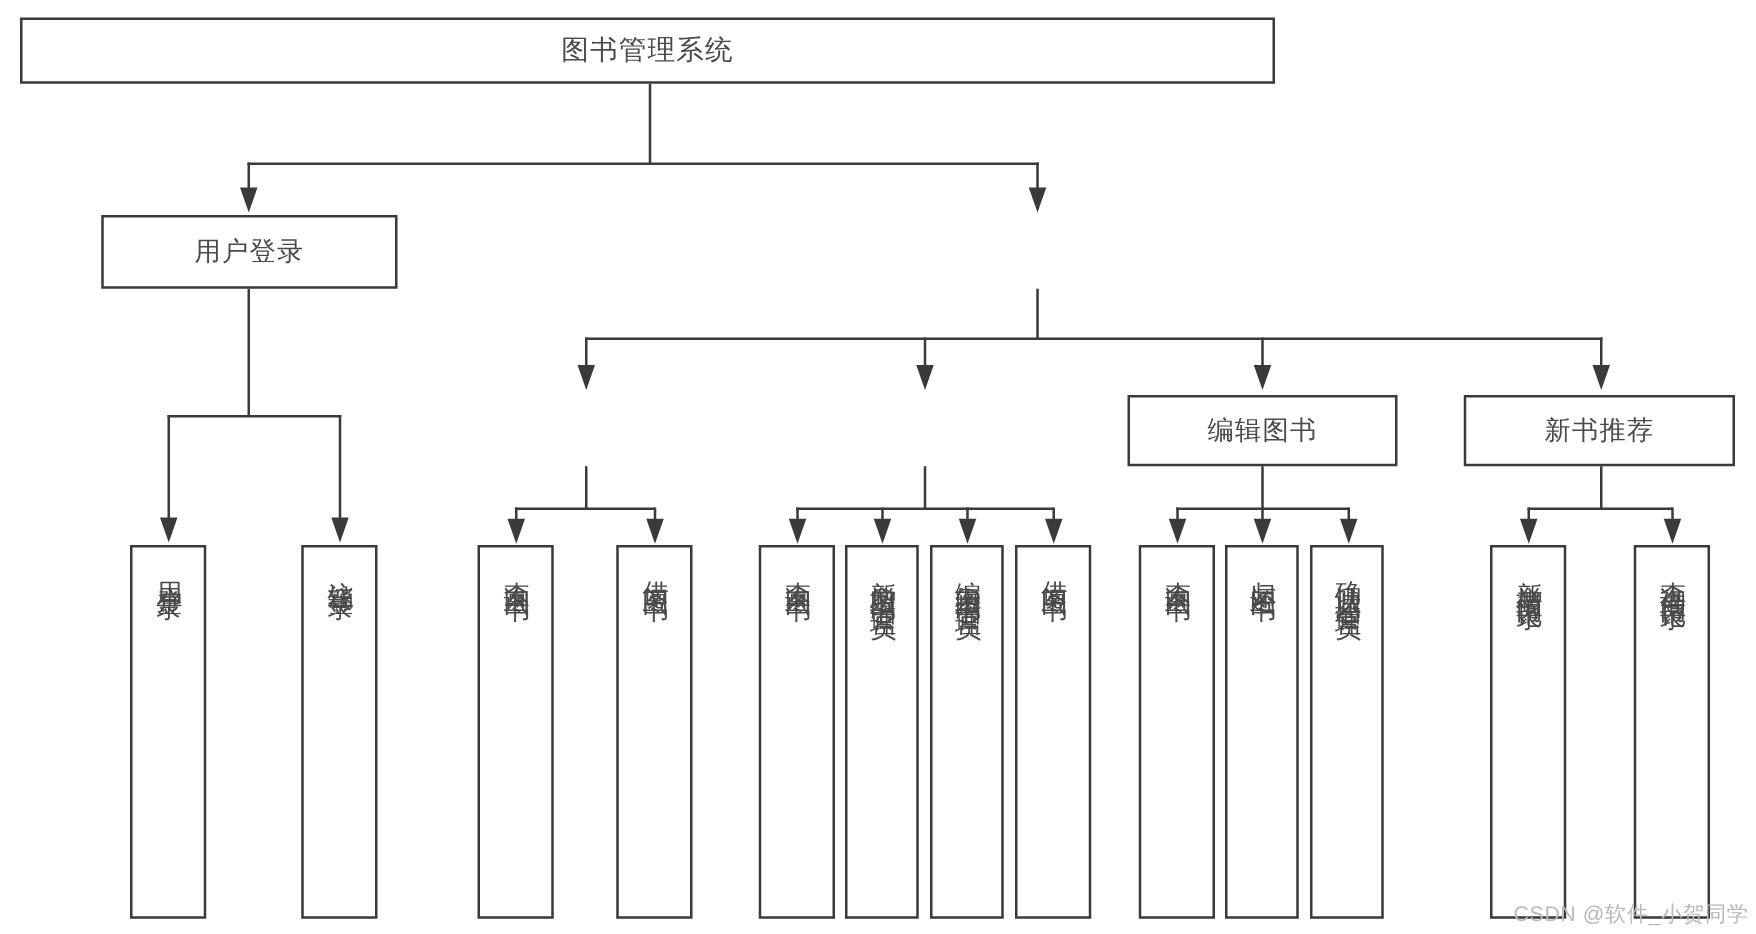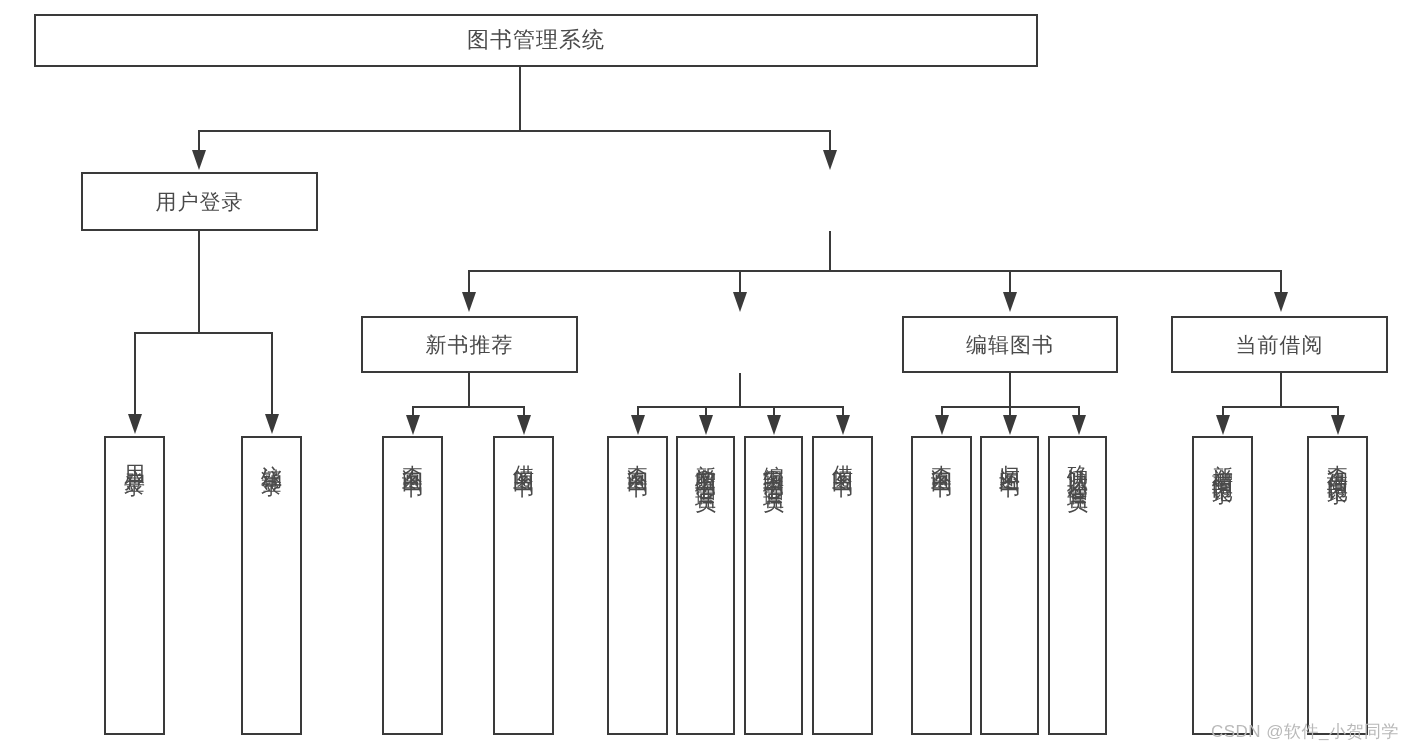--- a/index.html
+++ b/index.html
@@ -81,21 +81,21 @@
     color: #b9b9b9;
     white-space: nowrap;
     letter-spacing: 0.5px;
   }
 </style>
 </head>
 <body>
 
 <div id="canvas">
 
-  <div class="node root horiz" style="left:34px; top:14px; width:1004px; height:53px;">
+  <div class="node root horiz" style="left:16px; top:14px; width:1004px; height:53px;">
     <span>图书管理系统</span>
   </div>
 
   <div class="vline" style="left:519px; top:67px; height:64px;"></div>
 
   <div class="hline" style="left:198px; top:130px; width:633px;"></div>
   <div class="vline" style="left:198px; top:130px; height:22px;"></div>
   <div class="arrow" style="left:192px; top:150px;"></div>
   <div class="vline" style="left:829px; top:130px; height:22px;"></div>
   <div class="arrow" style="left:823px; top:150px;"></div>
@@ -119,28 +119,25 @@
 
   <div class="vline" style="left:739px; top:270px; height:24px;"></div>
   <div class="arrow" style="left:733px; top:292px;"></div>
 
   <div class="vline" style="left:1009px; top:270px; height:24px;"></div>
   <div class="arrow" style="left:1003px; top:292px;"></div>
 
   <div class="vline" style="left:1280px; top:270px; height:24px;"></div>
   <div class="arrow" style="left:1274px; top:292px;"></div>
 
-  <div class="node horiz" style="left:361px; top:316px; width:217px; height:57px;">
-    <span>新书推荐</span>
-  </div>
   <div class="node horiz" style="left:902px; top:316px; width:216px; height:57px;">
     <span>编辑图书</span>
   </div>
   <div class="node horiz" style="left:1171px; top:316px; width:217px; height:57px;">
-    <span>当前借阅</span>
+    <span>新书推荐</span>
   </div>
 
   <div class="vline" style="left:468px; top:373px; height:34px;"></div>
   <div class="hline" style="left:412px; top:406px; width:112px;"></div>
   <div class="vline" style="left:412px; top:406px; height:11px;"></div>
   <div class="arrow" style="left:406px; top:415px;"></div>
   <div class="vline" style="left:523px; top:406px; height:11px;"></div>
   <div class="arrow" style="left:517px; top:415px;"></div>
 
   <div class="vline" style="left:739px; top:373px; height:34px;"></div>

